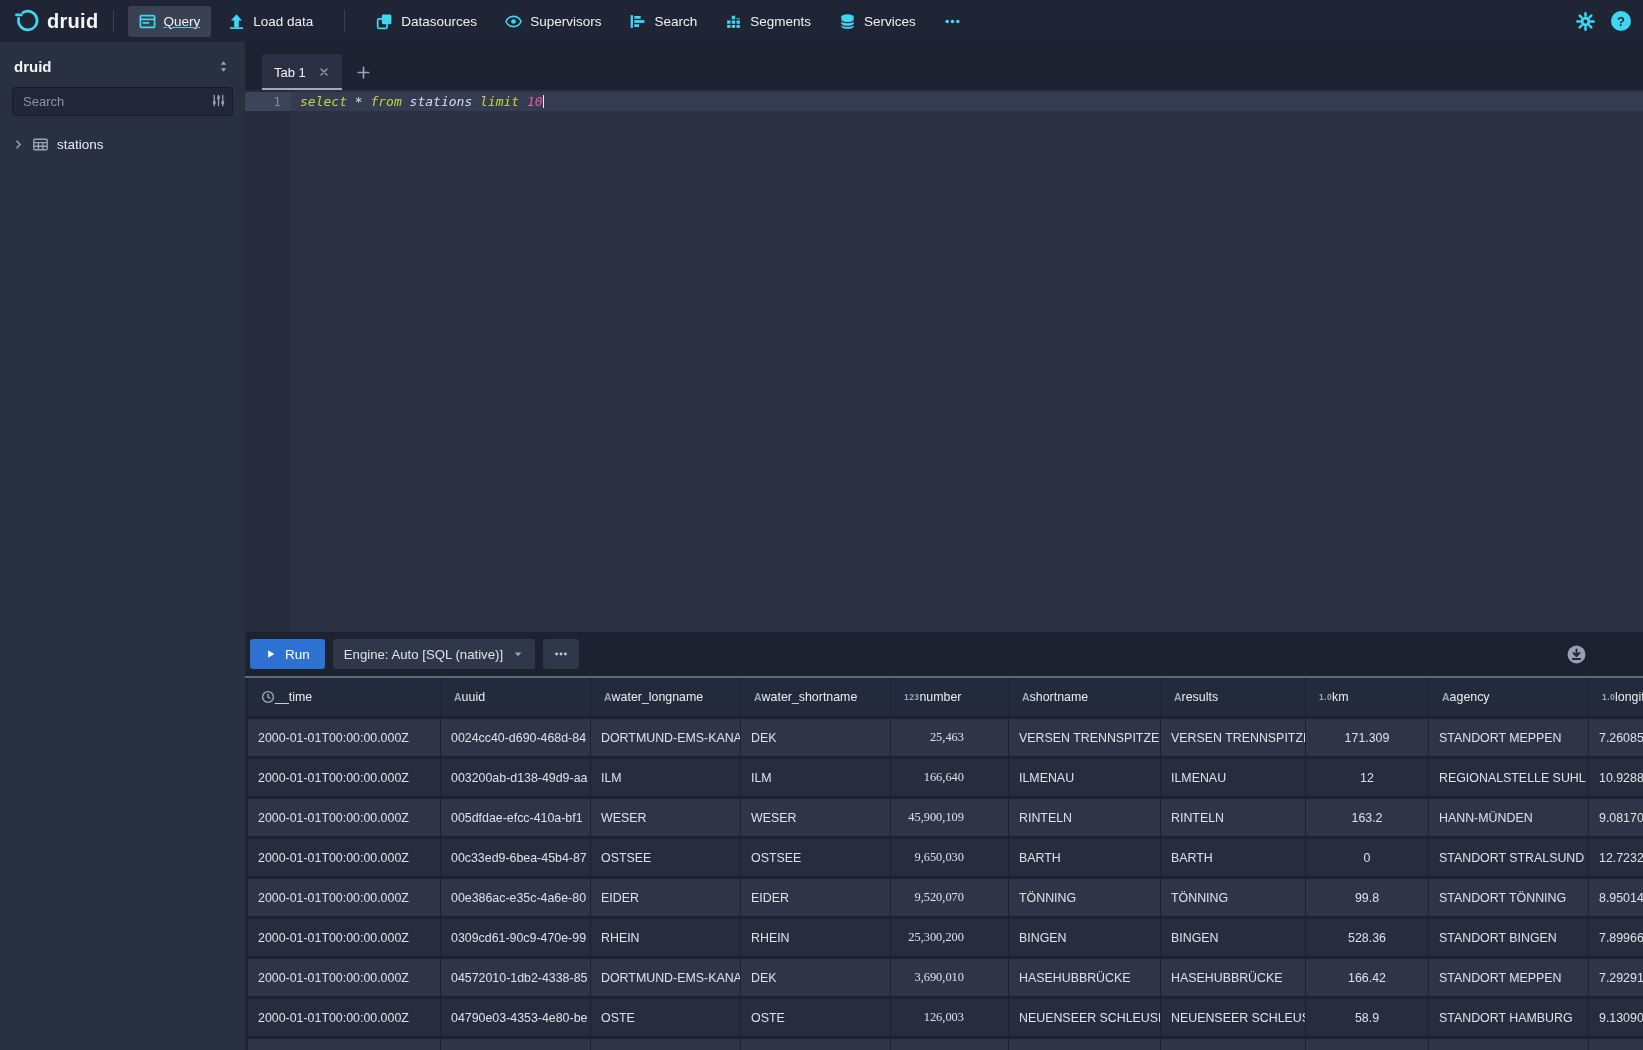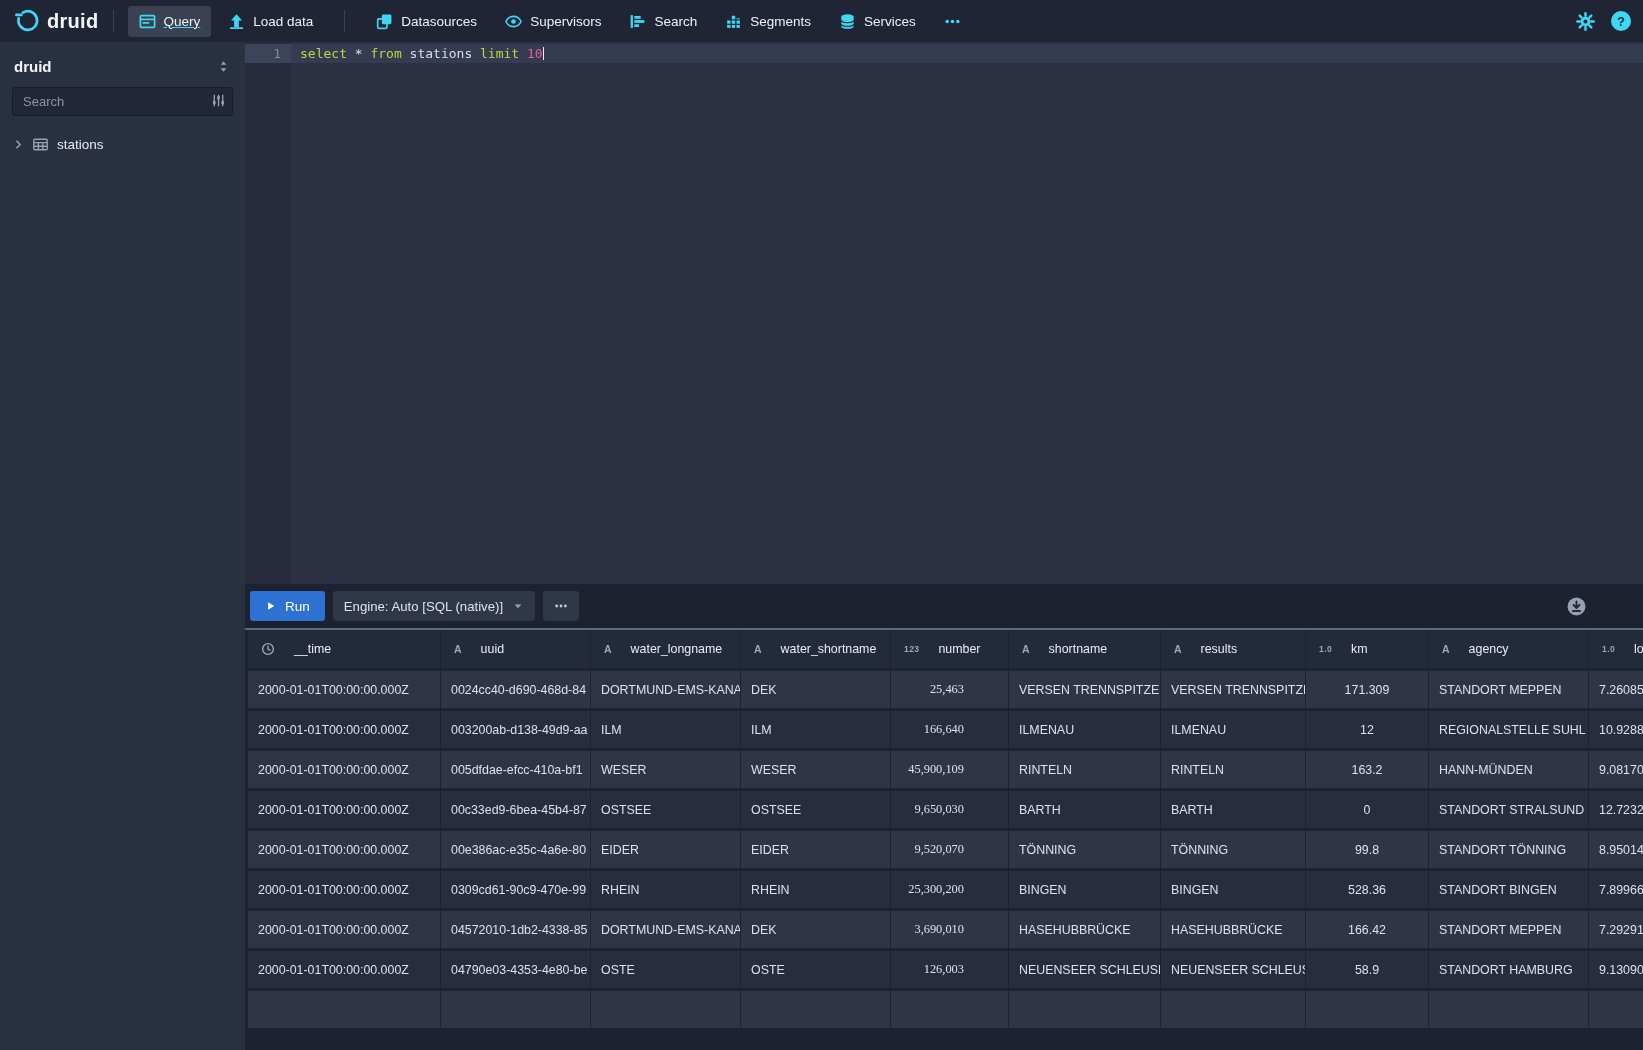--- a/index.html
+++ b/index.html
@@ -73,21 +73,21 @@
   .tab-close { color:#9aa3b5; margin-left:12px; cursor:pointer; }
   .tab .underline { position:absolute; left:0; right:0; bottom:0; height:2.5px; background:#a3abba; }
   .tab-add { margin-left:14px; color:#9aa3b5; cursor:pointer; display:flex; align-items:center; height:36px; }
 
   .editor { height:542px; background:#2b3143; position:relative; display:flex; cursor:text;
             font-family:"DejaVu Sans Mono","Liberation Mono",monospace; font-size:13px; }
   .gutter { width:46px; background:#262c3c; padding-top:2px; }
   .gutter-line { height:19px; line-height:19px; text-align:right; padding-right:10px; color:#808a9c; }
   .gutter-line.active { background:#3d445a; }
   .code { flex:1; padding-top:2px; }
-  .code-line { height:19px; line-height:19px; padding-left:9px; white-space:pre; }
+  .code-line { height:19px; line-height:19px; padding-left:9px; white-space:pre;font-style:italic; }
   .code-line.active { background:#353c52; }
   .tok-keyword { color:#c6d23f; }
   .tok-plain { color:#d9dde8; }
   .tok-number { color:#ea5a9f; }
   .caret { display:inline-block; width:1.5px; height:13px; background:#eceef3; vertical-align:-2px; }
 
   .runbar { height:44px; display:flex; align-items:center; background:#1d2230; padding:0 13px 0 5px; }
   .run-btn {
     height:30px; background:#2d72d2; border:none; border-radius:3px; color:#fff;
     display:flex; align-items:center; gap:9px; padding:0 15px; font-size:13.5px;
@@ -105,21 +105,21 @@
   .dl-icon, .results-close { cursor:pointer; }
   .results-close { color:#a8b0c0; }
 
   .splitter { height:2px; background:#5e6979; cursor:row-resize; }
 
   
   .results { flex:1; background:#1d2230; overflow:hidden; padding-left:3px; }
   .thead, .tr { display:flex; width:1501px; }
   .thead { height:38px; background:#232a3b; margin-bottom:3px; }
   .th {
-    display:flex; align-items:center; padding-left:13px; gap:19px;
+    display:flex; align-items:center; padding-left:13px; gap:0;
     border-right:1px solid #1c2230; overflow:hidden; white-space:nowrap; cursor:pointer;
   }
   .th-name { color:#e9edf4; font-size:12.4px; }
   .coltype { color:#9da6b8; }
   .ticon { color:#9da6b8; font-weight:bold; font-size:10.5px; line-height:1; }
   .ticon.number, .ticon.float { font-size:8.5px; letter-spacing:.4px; }
   .tr { height:37px; margin-bottom:3px; }
   .tr:nth-child(odd) { background:#2f3547; }
   .tr:nth-child(even) { background:#272d3e; }
   .td {
@@ -280,20 +280,38 @@
             </g>
           </svg>
         </span>
         <span class="tree-label">stations</span>
       </div>
     </div>
 </aside>
 
 <main class="main">
 
+  <div class="tabbar">
+    <div class="tab">
+      <span class="tab-label">Tab 1</span>
+      <span class="svgicon tab-close">
+        <svg width="12" height="12" viewBox="0 0 16 16">
+            <path d="M4 4l8 8M12 4l-8 8" stroke="currentColor" stroke-width="1.7" stroke-linecap="round"></path>
+          </svg>
+      </span>
+      <span class="underline"></span>
+    </div>
+    <div class="tab-add">
+      <span class="svgicon">
+        <svg width="15" height="15" viewBox="0 0 16 16">
+            <path d="M8 2.5v11M2.5 8h11" stroke="currentColor" stroke-width="1.8" stroke-linecap="round"></path>
+          </svg>
+      </span>
+    </div>
+  </div>
 
   <div class="editor">
     <div class="gutter">
       <div class="gutter-line active">1</div>
     </div>
     <div class="code">
       <div class="code-line active"><span class="tok-keyword">select </span><span class="tok-plain">* </span><span class="tok-keyword">from </span><span class="tok-plain">stations </span><span class="tok-keyword">limit </span><span class="tok-number">10</span><span class="caret"></span></div>
     </div>
   </div>
 

